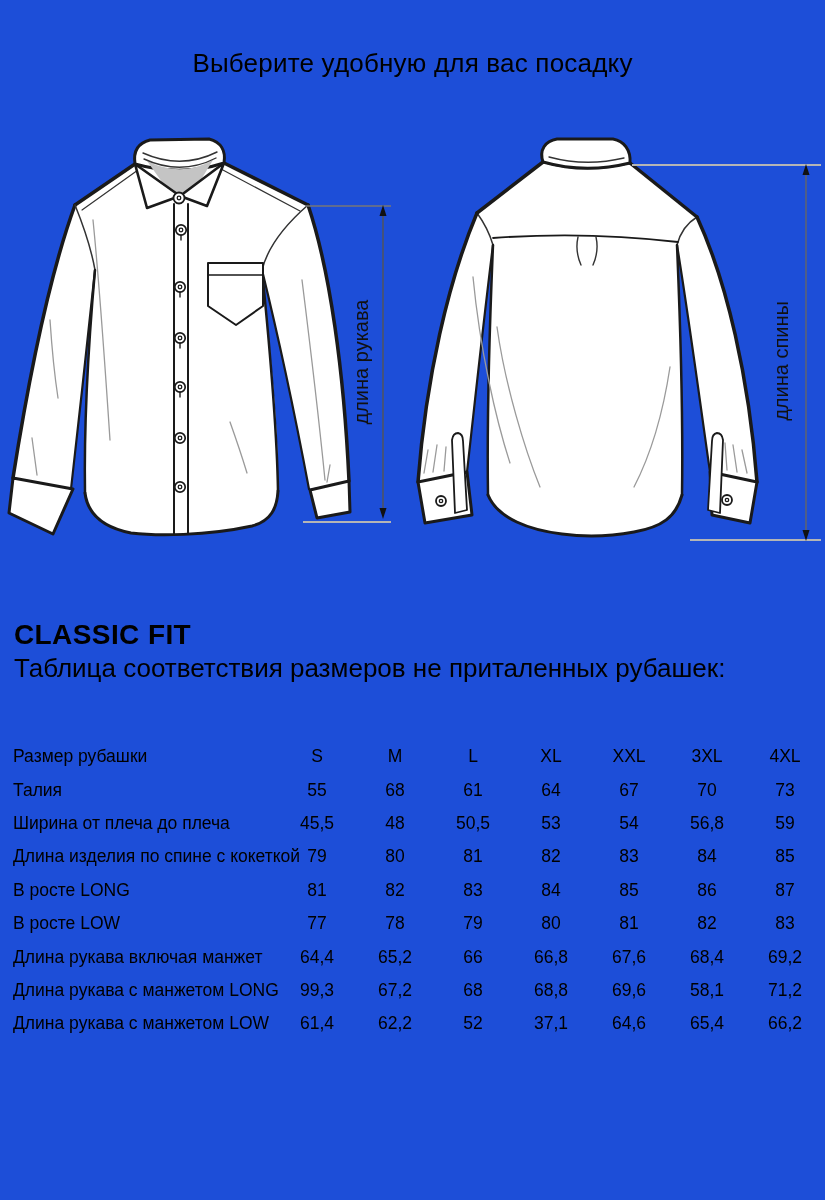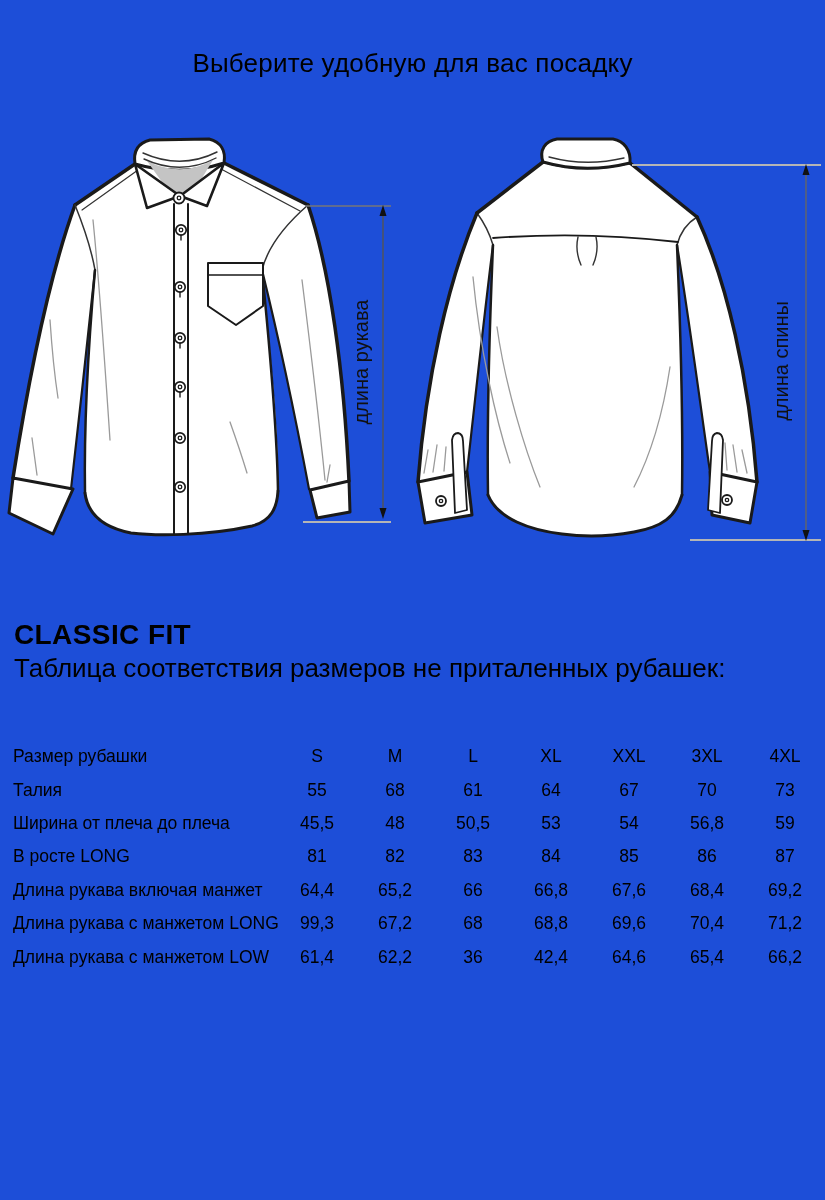--- a/index.html
+++ b/index.html
@@ -225,55 +225,75 @@
           <td class="row-label">Ширина от плеча до плеча</td>
           <td>45,5</td>
           <td>48</td>
           <td>50,5</td>
           <td>53</td>
           <td>54</td>
           <td>56,8</td>
           <td>59</td>
         </tr>
         <tr>
+          <td class="row-label">Длина изделия по спине с кокеткой</td>
+          <td>79</td>
+          <td>80</td>
+          <td>81</td>
+          <td>82</td>
+          <td>83</td>
+          <td>84</td>
+          <td>85</td>
+        </tr>
+        <tr>
           <td class="row-label">В росте LONG</td>
           <td>81</td>
           <td>82</td>
           <td>83</td>
           <td>84</td>
           <td>85</td>
           <td>86</td>
           <td>87</td>
         </tr>
         <tr>
+          <td class="row-label">В росте LOW</td>
+          <td>77</td>
+          <td>78</td>
+          <td>79</td>
+          <td>80</td>
+          <td>81</td>
+          <td>82</td>
+          <td>83</td>
+        </tr>
+        <tr>
           <td class="row-label">Длина рукава включая манжет</td>
           <td>64,4</td>
           <td>65,2</td>
           <td>66</td>
           <td>66,8</td>
           <td>67,6</td>
           <td>68,4</td>
           <td>69,2</td>
         </tr>
         <tr>
           <td class="row-label">Длина рукава с манжетом LONG</td>
           <td>99,3</td>
           <td>67,2</td>
           <td>68</td>
           <td>68,8</td>
           <td>69,6</td>
-          <td>70,4</td>
+          <td>58,1</td>
           <td>71,2</td>
         </tr>
         <tr>
           <td class="row-label">Длина рукава с манжетом LOW</td>
           <td>61,4</td>
           <td>62,2</td>
-          <td>36</td>
-          <td>42,4</td>
+          <td>52</td>
+          <td>37,1</td>
           <td>64,6</td>
           <td>65,4</td>
           <td>66,2</td>
         </tr>
       </tbody>
   </table>
 
 </div>
 
 </body></html>

